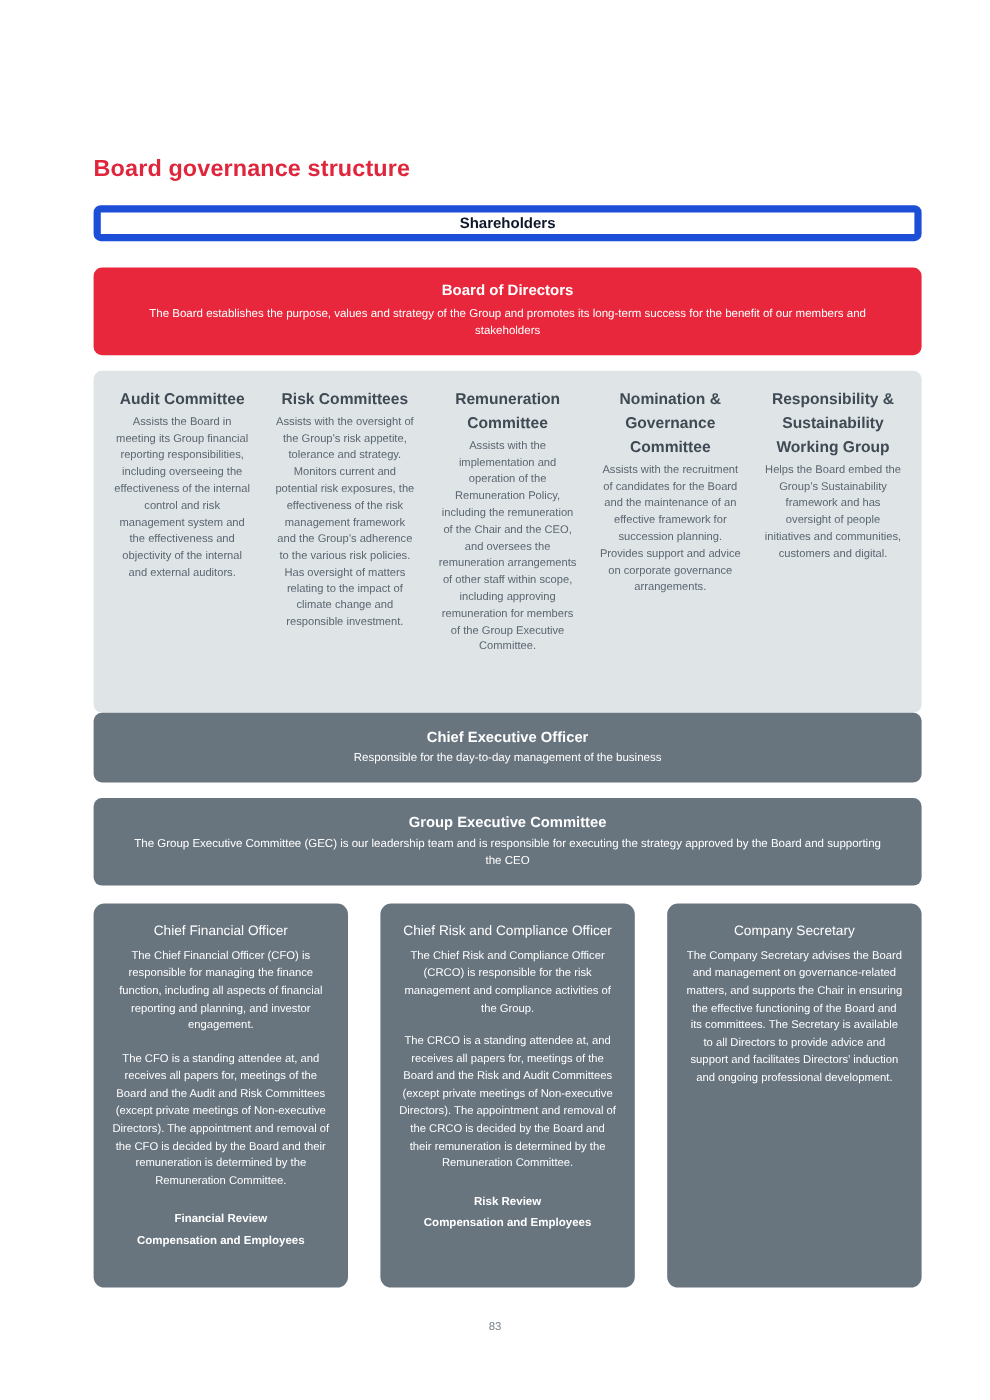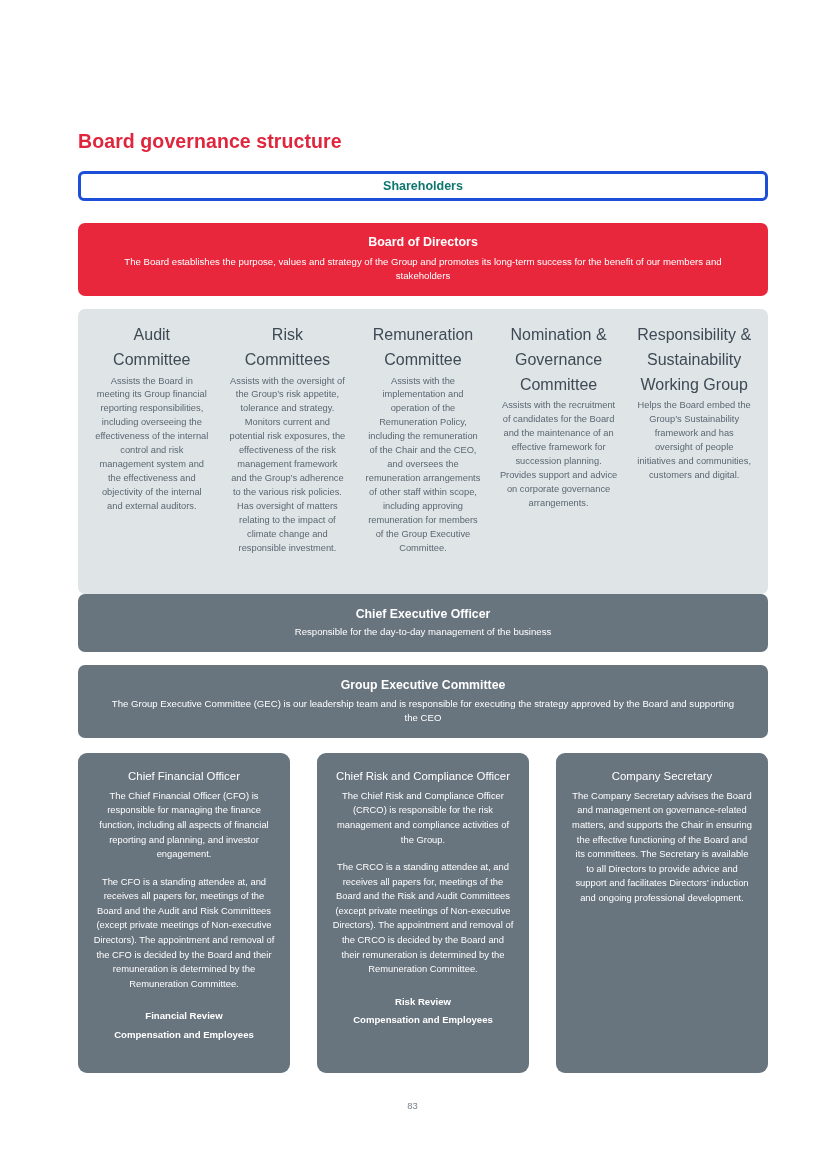--- a/index.html
+++ b/index.html
@@ -32,29 +32,29 @@
     font-size: 19.5px;
     font-weight: bold;
     color: #E0263C;
     letter-spacing: 0.1px;
     margin: 0 0 18px 0;
     line-height: 1.2;
   }
   
   .shareholders {
     height: 30px;
-    border: 3px solid #1d4ed8;
+    border: 6px solid #1d4ed8;
     border-radius: 6px;
     background: #ffffff;
     display: flex;
     align-items: center;
     justify-content: center;
     font-size: 12.5px;
     font-weight: bold;
-    color: #0f766e;
+    color: #0f172a;
     box-sizing: border-box;
   }
   
   .board-banner {
     margin-top: 22px;
     background: #E8273C;
     border-radius: 7px;
     color: #ffffff;
     text-align: center;
     padding: 10px 40px 13px 40px;
@@ -81,22 +81,22 @@
     box-sizing: border-box;
     min-height: 285px;
   }
   .committee {
     flex: 1 1 0;
     padding: 0 9px;
     box-sizing: border-box;
     text-align: center;
   }
   .committee .c-title {
-    font-size: 16px;
-    font-weight: normal;
+    font-size: 13px;
+    font-weight: bold;
     color: #3f4a54;
     line-height: 1.55;
     margin-bottom: 2px;
   }
   .committee .c-desc {
     font-size: 9.3px;
     line-height: 1.5;
     color: #5b6771;
   }
   

